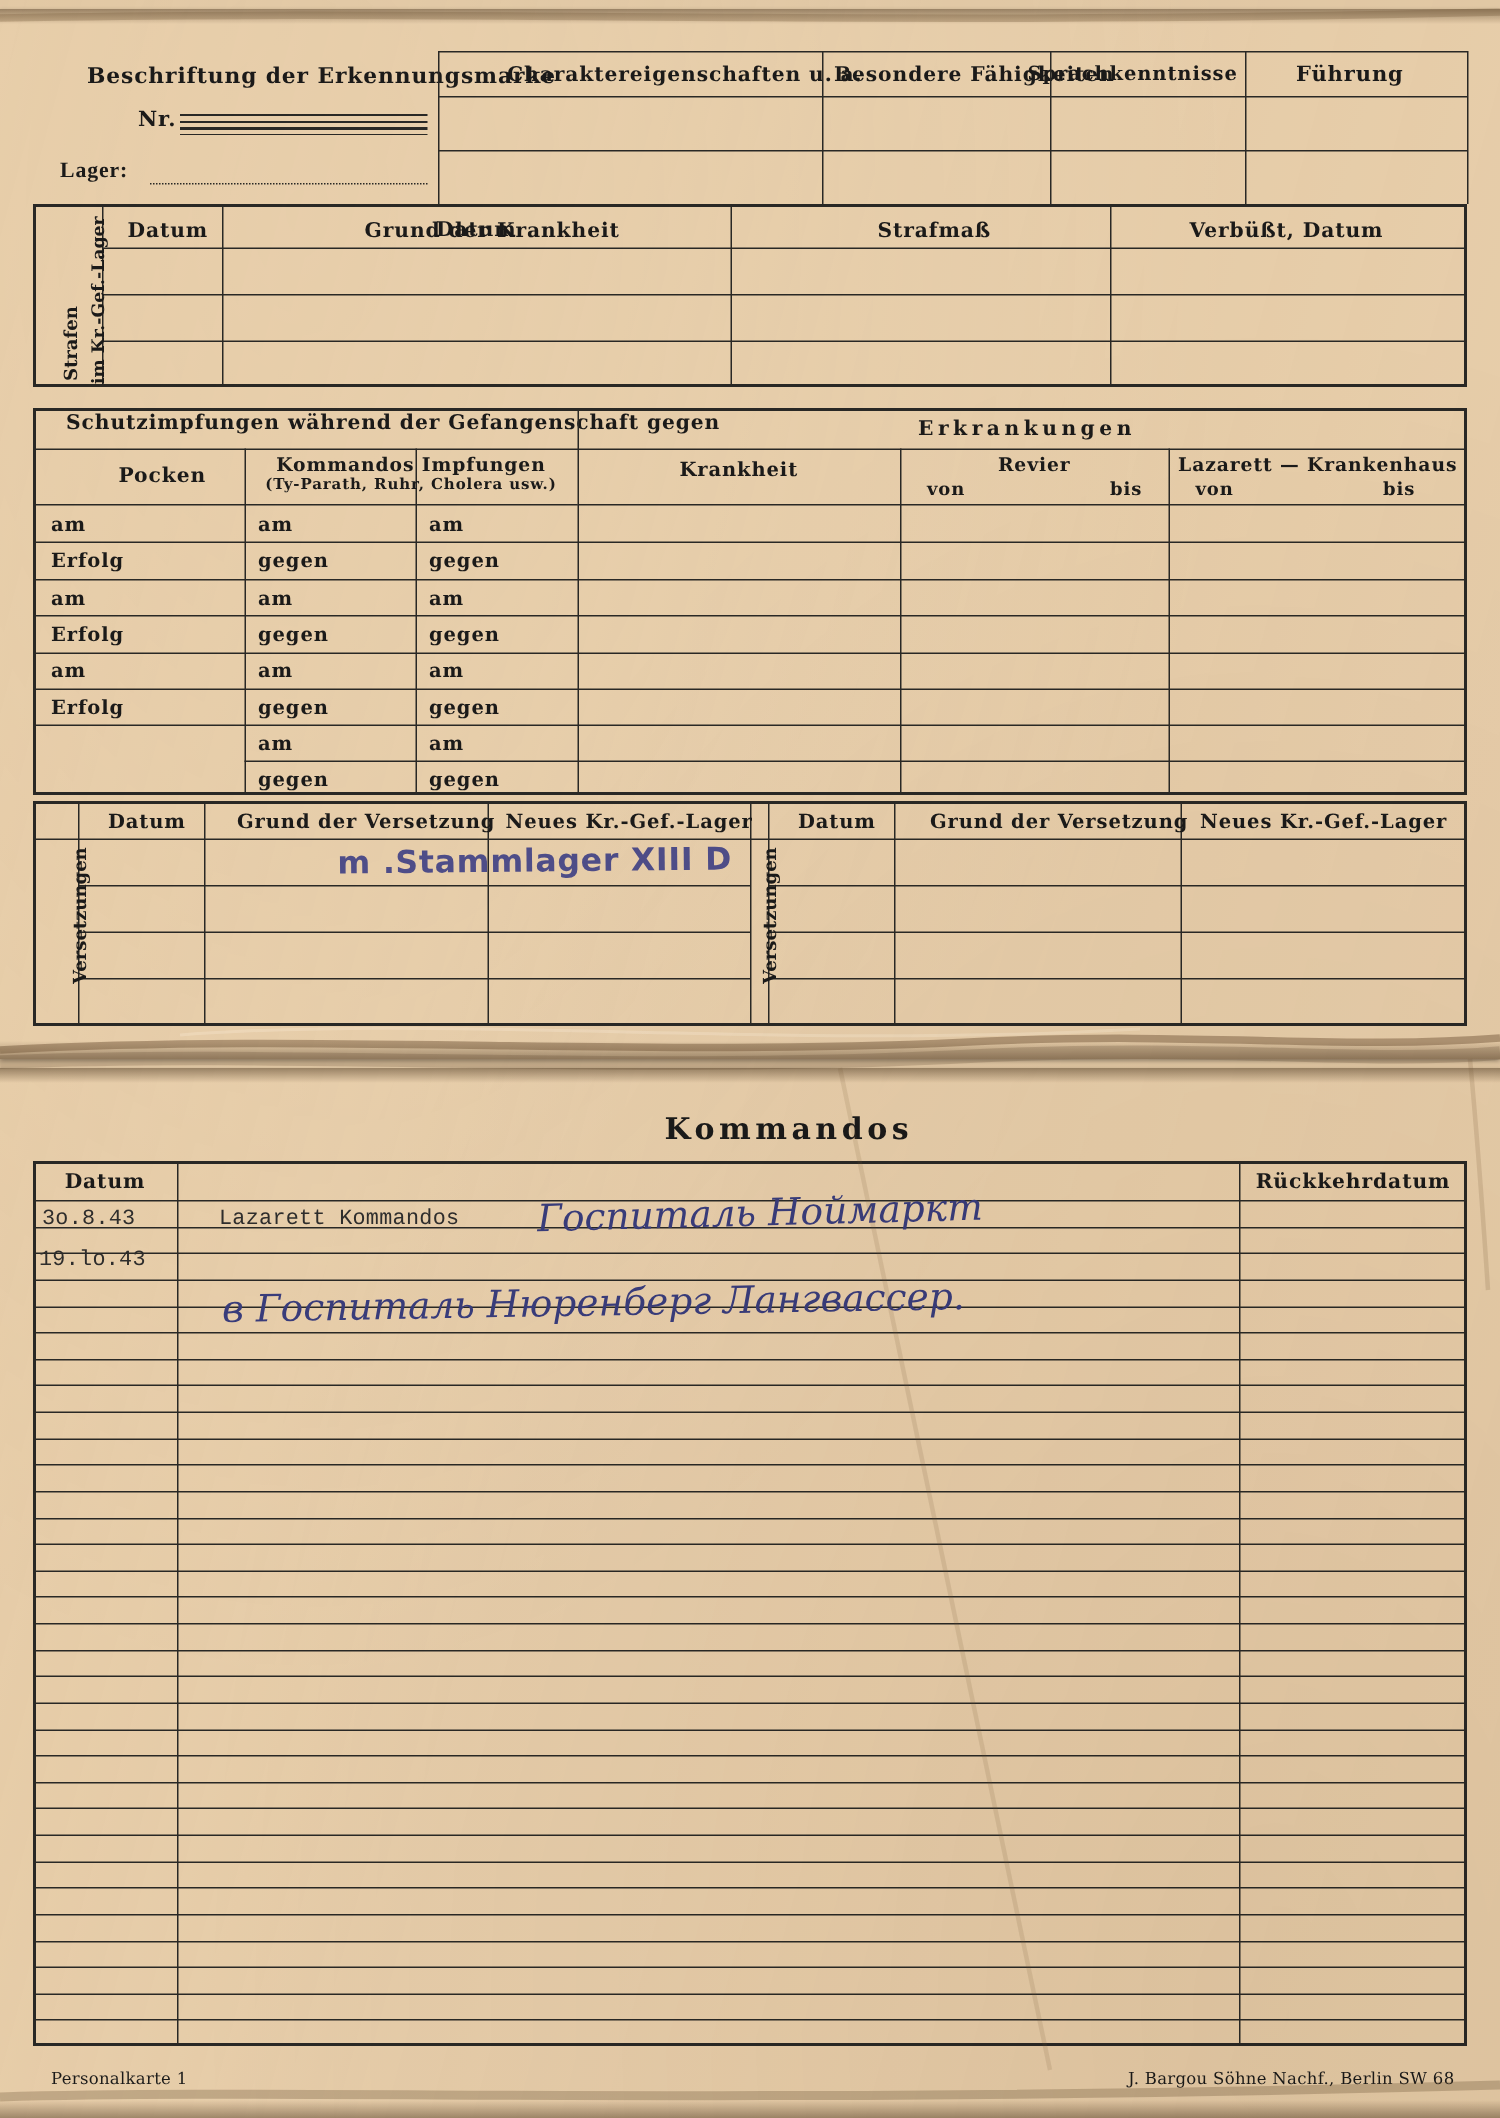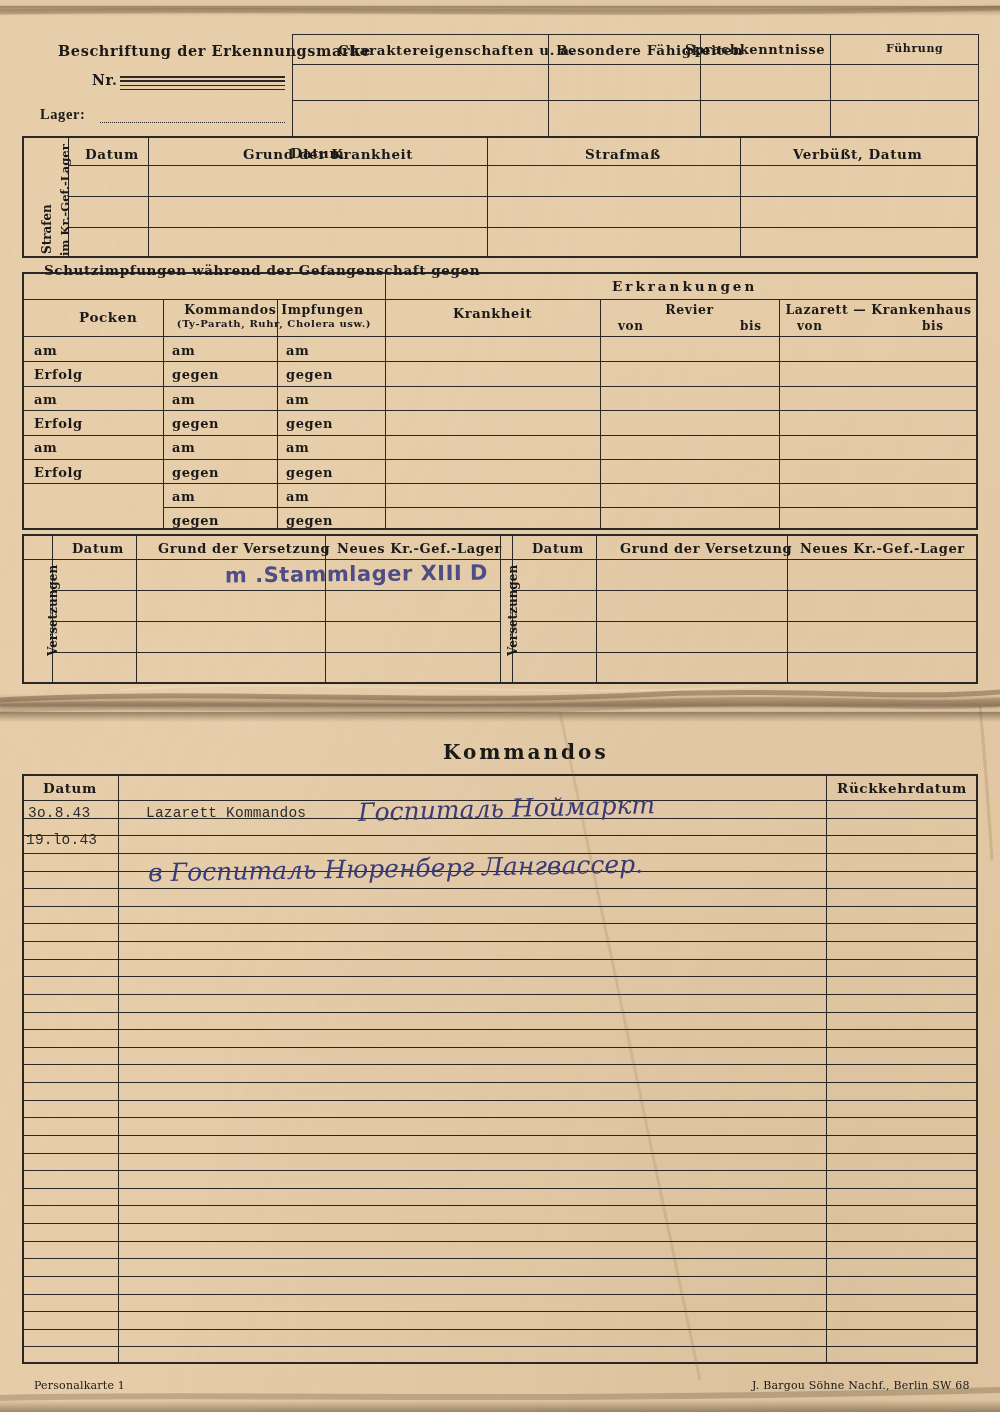--- a/index.html
+++ b/index.html
@@ -166,21 +166,21 @@
 
     <div class="lbl frak" style="left:58px; top:36px; font-size:14.5px;">Beschriftung der Erkennungsmarke</div>
     <div class="lbl frak" style="left:92px; top:66px; font-size:14px;">Nr.</div>
     <div class="nr-lines" style="left:120px; top:70px; width:165px;"></div>
     <div class="lbl frak" style="left:40px; top:100px; font-size:14.5px;font-family:Liberation Serif, serif;">Lager:</div>
     <div class="dotline" style="left:100px; top:116px; width:185px;"></div>
 
     <div class="lbl frak" style="left:338px; top:36px; font-size:13.5px;">Charaktereigenschaften u. a.</div>
     <div class="lbl frak" style="left:556px; top:36px; font-size:13.5px;">Besondere Fähigkeiten</div>
     <div class="lbl frak" style="left:685px; top:36px; font-size:13px;">Sprachkenntnisse</div>
-    <div class="lbl frak" style="left:864px; top:36px; font-size:11px;margin-left:22px;">Führung</div>
+    <div class="lbl frak" style="left:864px; top:36px; font-size:14px;">Führung</div>
 
     <div class="vline" style="left:292px; top:28px; height:102px;"></div>
     <div class="vline" style="left:548px; top:28px; height:102px;"></div>
     <div class="vline" style="left:700px; top:28px; height:102px;"></div>
     <div class="vline" style="left:830px; top:28px; height:102px;"></div>
     <div class="vline" style="left:978px; top:28px; height:102px;"></div>
     <div class="hline" style="left:292px; top:58px; width:686px;"></div>
     <div class="hline" style="left:292px; top:94px; width:686px;"></div>
     <div class="hline" style="left:292px; top:28px; width:686px;"></div>
 
@@ -199,21 +199,21 @@
     <div class="lbl frak ctr" style="left:148px; top:139px; width:339px; font-size:13.5px;">Datum</div>
 
     <div class="lbl frak" style="left:85px; top:140px; font-size:13.5px;">Datum</div>
     <div class="lbl frak" style="left:243px; top:140px; font-size:13.5px;">Grund der Krankheit</div>
     <div class="lbl frak" style="left:585px; top:140px; font-size:13.5px;">Strafmaß</div>
     <div class="lbl frak" style="left:793px; top:140px; font-size:13.5px;">Verbüßt, Datum</div>
 
     <div class="blk bordered thick" style="left:22px; top:266px; width:956px; height:258px;"></div>
 
     <div class="hline" style="left:22px; top:293px; width:956px;"></div>
-    <div class="lbl frak" style="left:44px; top:256px; font-size:13.5px;">Schutzimpfungen während der Gefangenschaft gegen</div>
+    <div class="lbl frak" style="left:44px; top:268px; font-size:13.5px;">Schutzimpfungen während der Gefangenschaft gegen</div>
     <div class="lbl frak sp" style="left:612px; top:272px; font-size:13.5px;">Erkrankungen</div>
 
     <div class="vline" style="left:385px; top:266px; height:258px;"></div>
 
     <div class="vline" style="left:163px; top:293px; height:231px;"></div>
     <div class="vline" style="left:277px; top:293px; height:231px;"></div>
     <div class="hline" style="left:22px; top:330px; width:363px;"></div>
 
     <div class="lbl frak" style="left:79px; top:303px; font-size:13.5px;">Pocken</div>
     <div class="lbl frak ctr" style="left:163px; top:296px; width:222px; font-size:12.5px;">Kommandos Impfungen</div>

